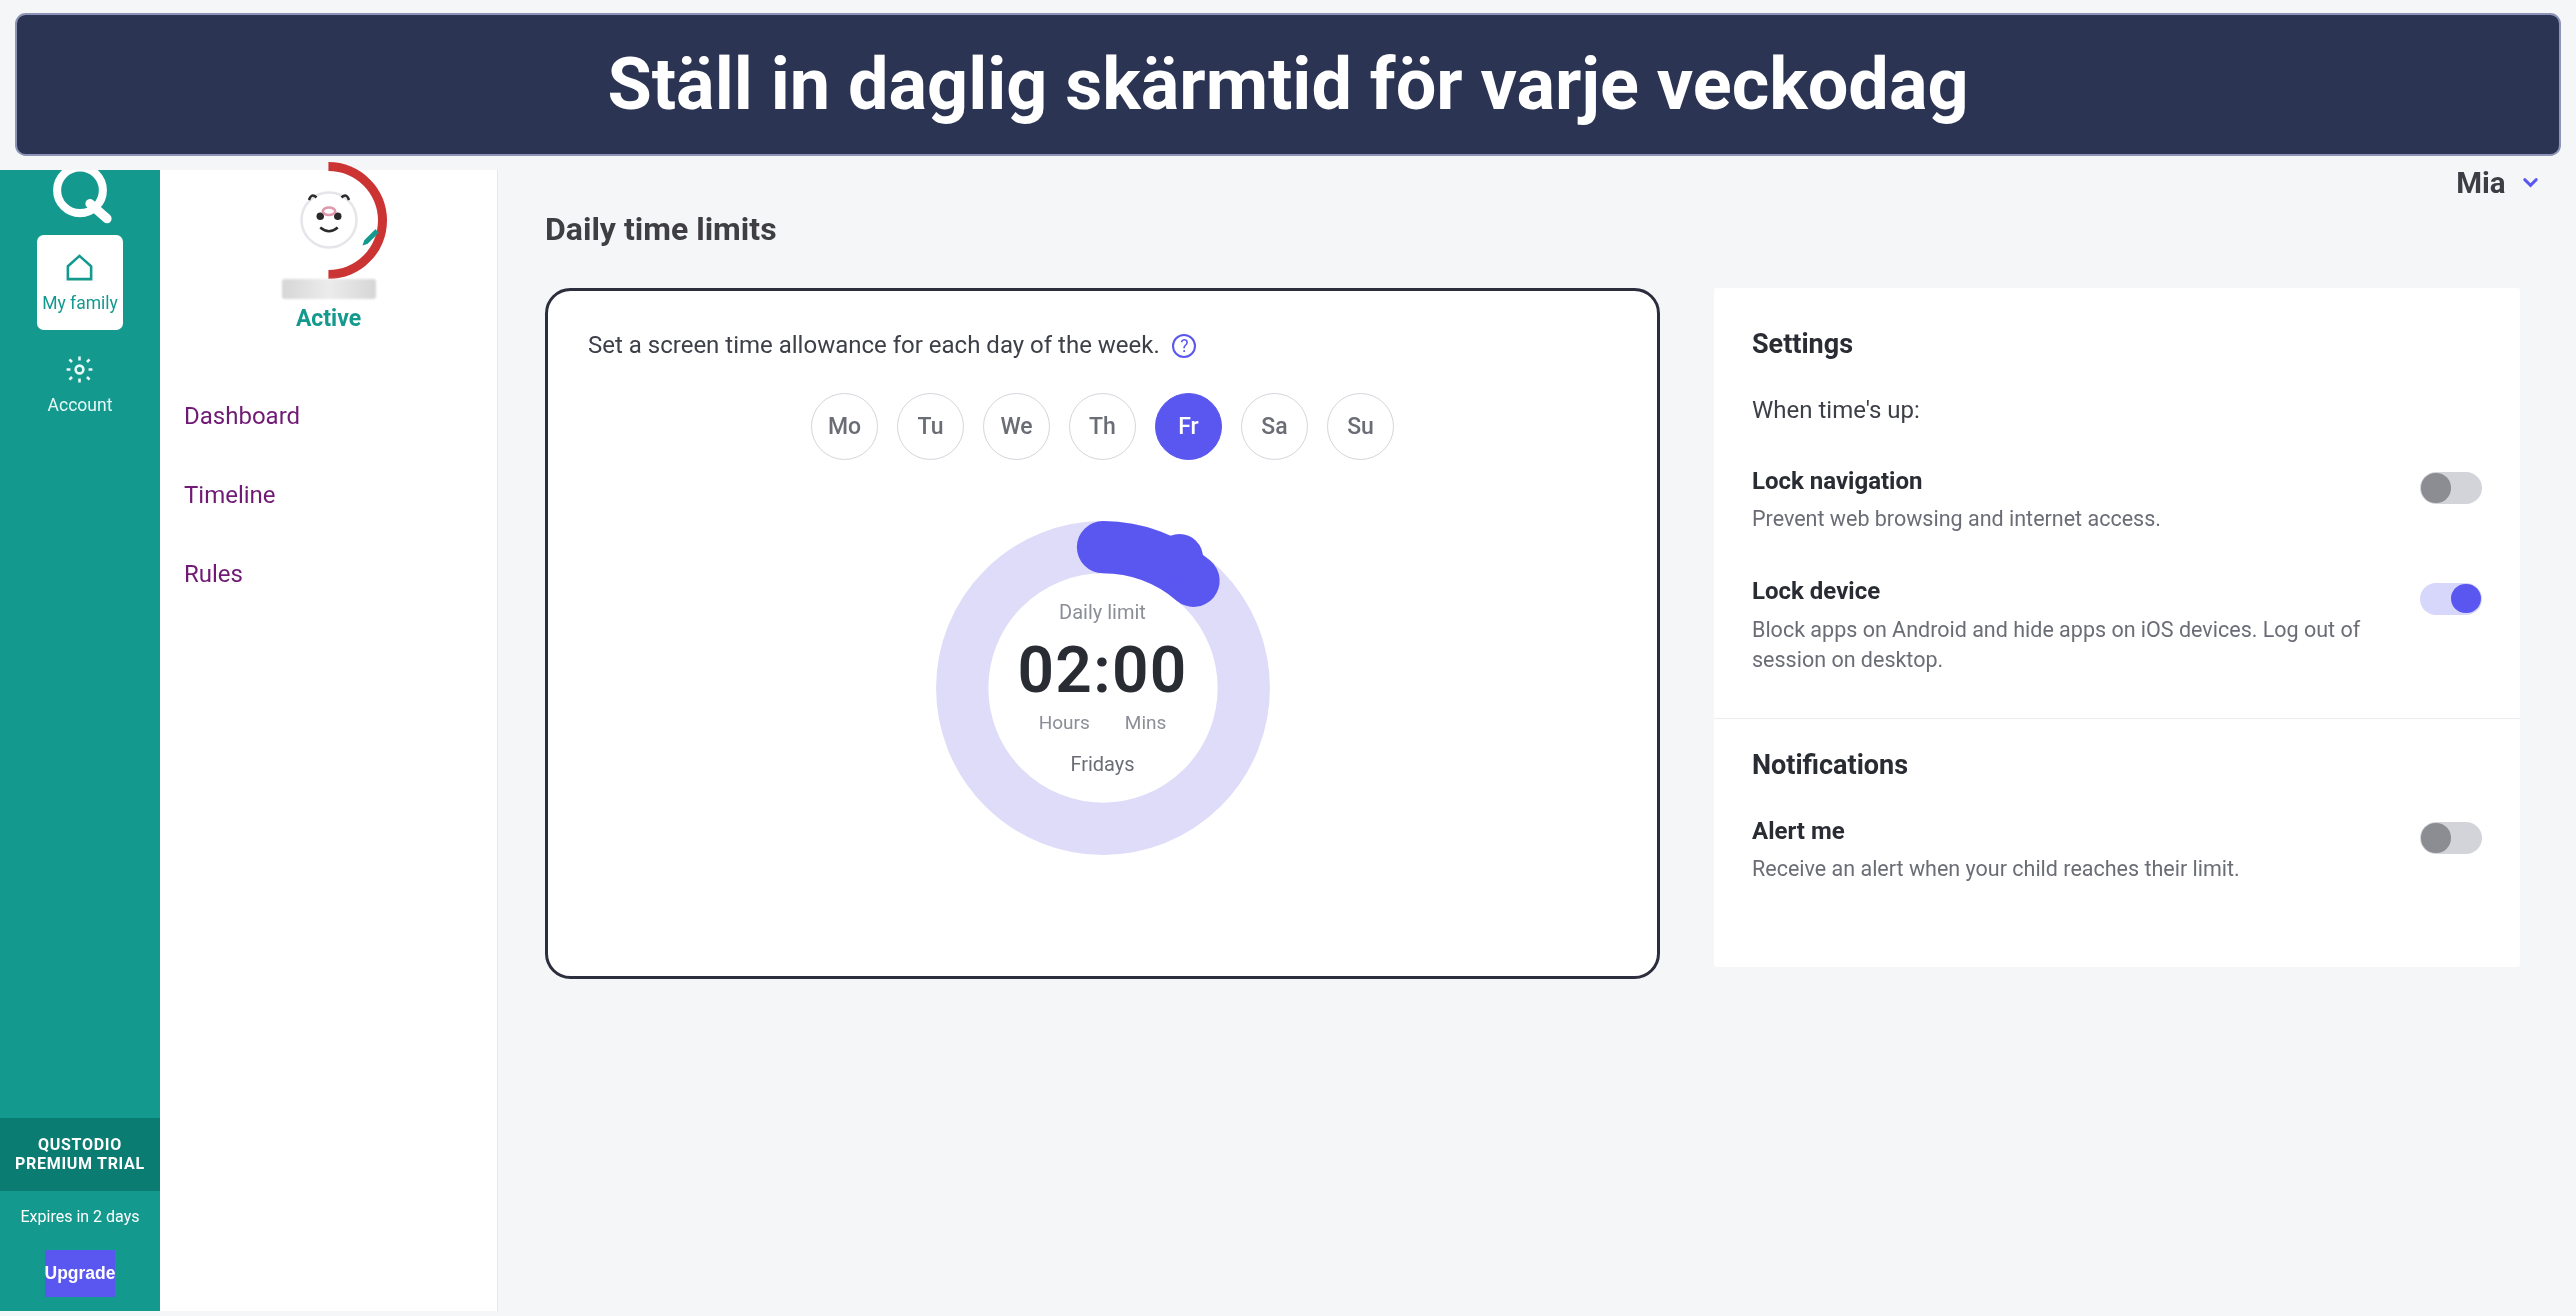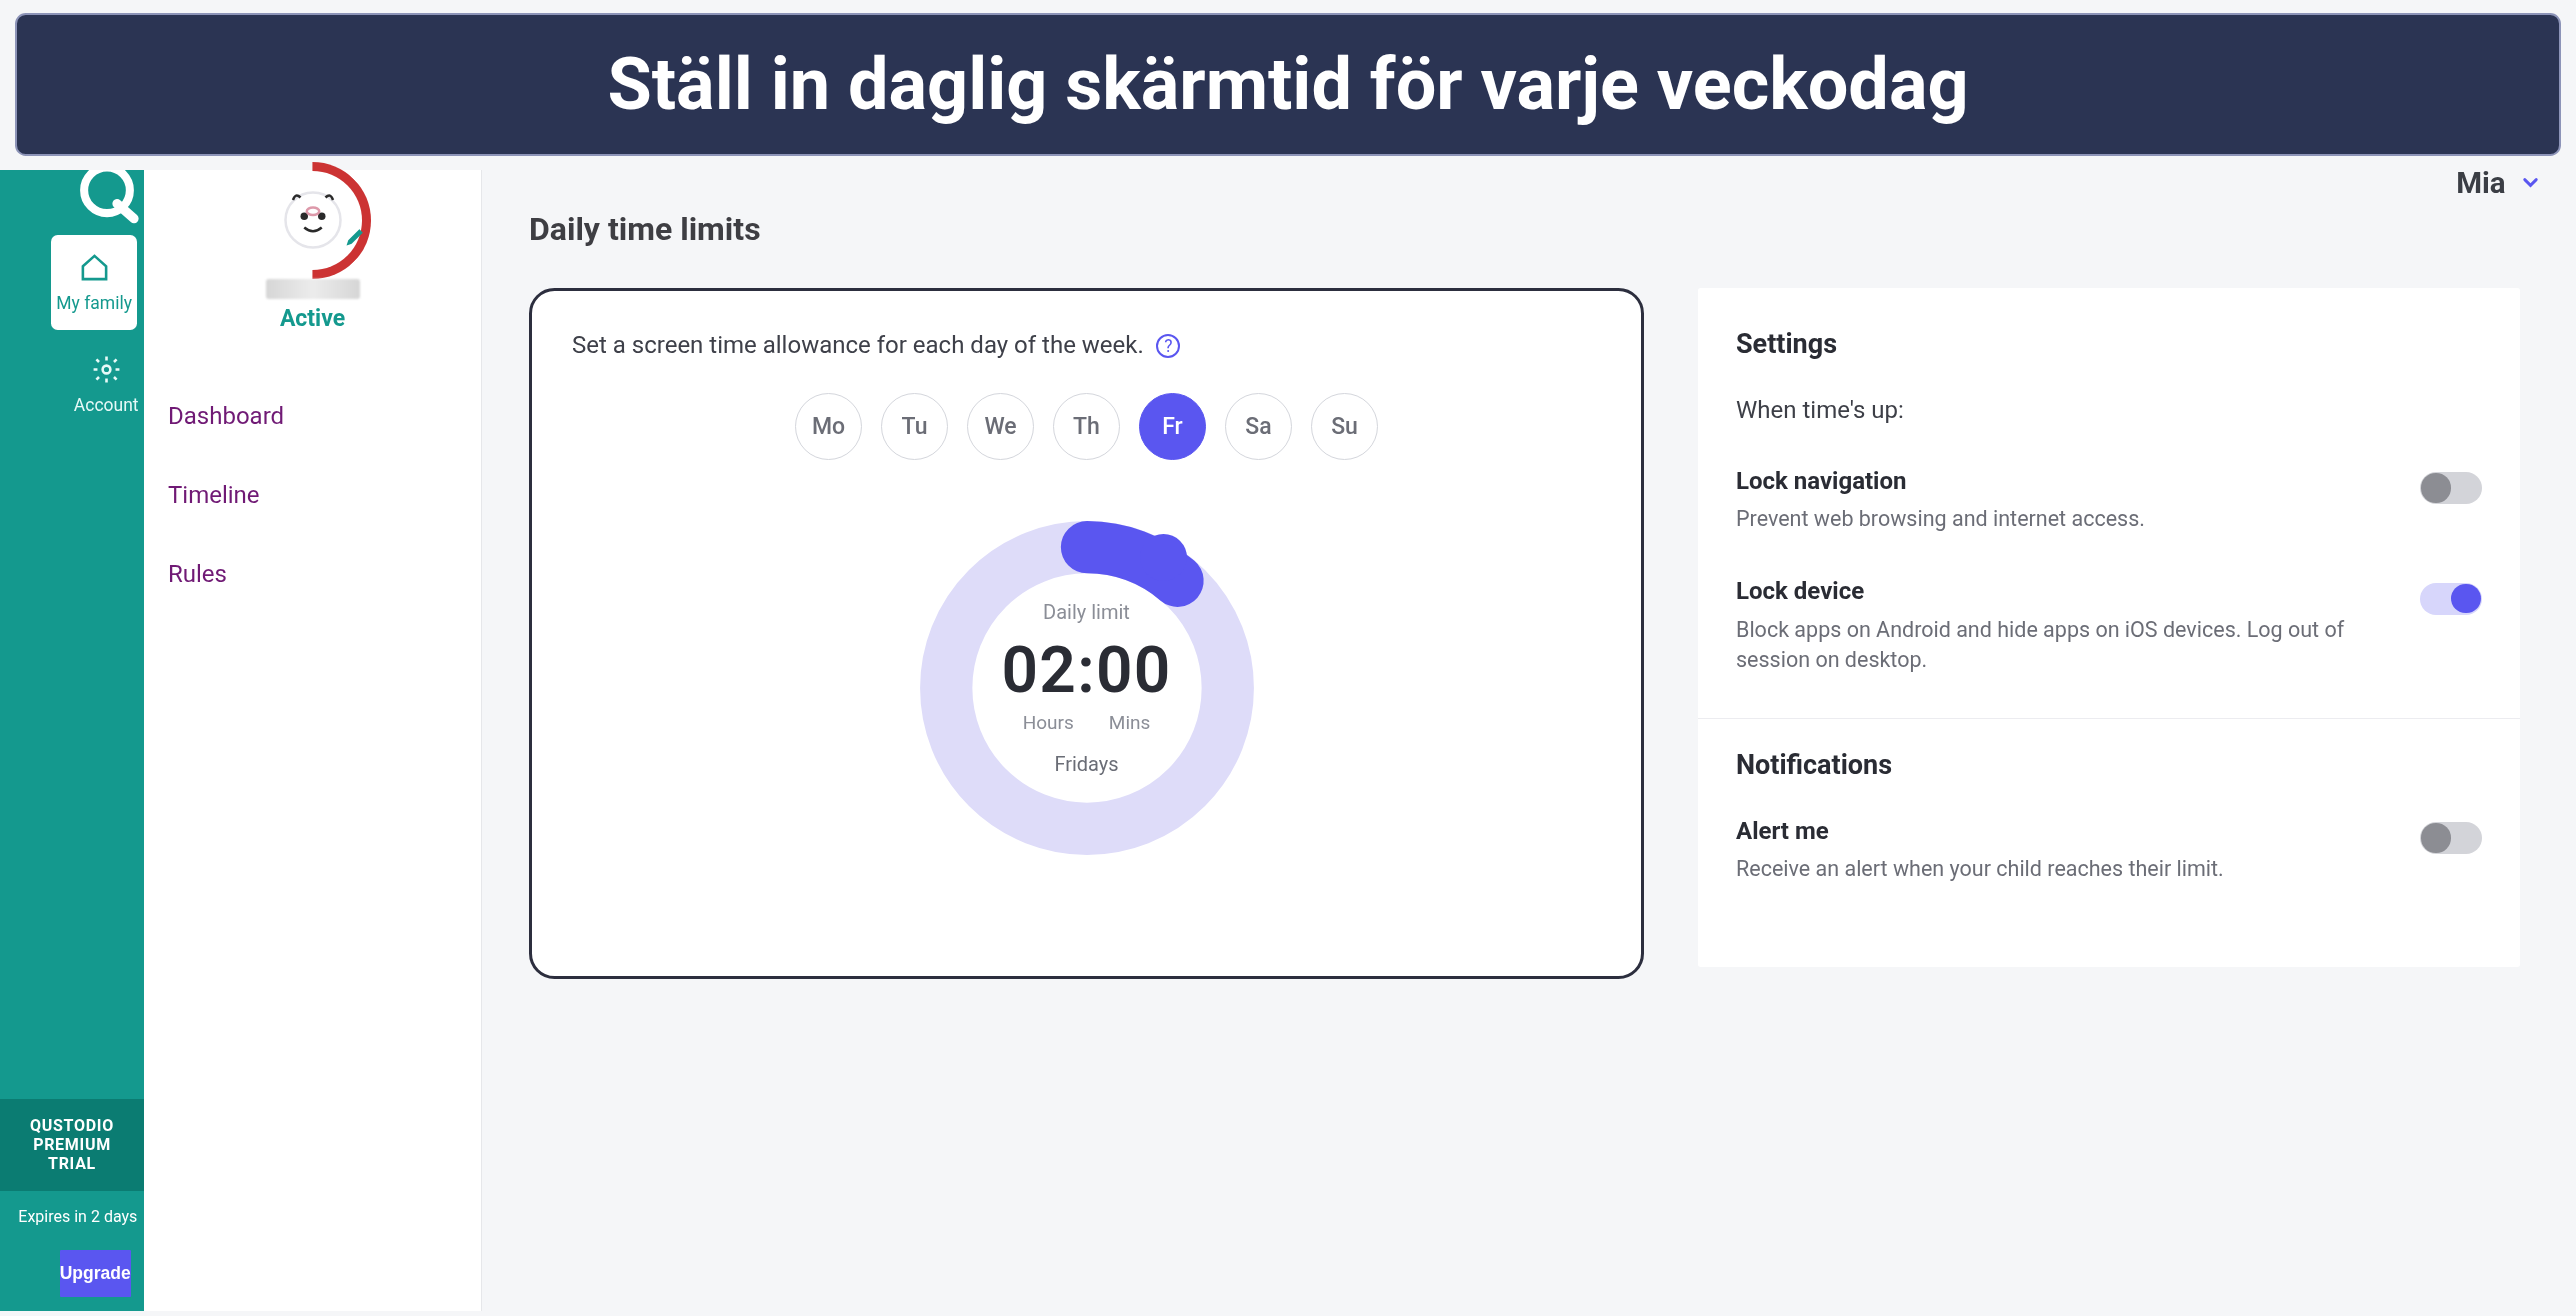--- a/index.html
+++ b/index.html
@@ -20,25 +20,25 @@
   margin: 13.4px 14.8px;
   border-radius: 10.7px;
   border: 2px solid #8d94b8;
 }
 .app {
   display: flex;
   height: 1141px;
   background: #f5f6f8;
 }
 .sidebar {
-  width: 144px;
+  width: 160px;
   background: #14998e;
   display: flex;
   flex-direction: column;
-  align-items: flex-end;
+  align-items: center;
   color: #fff;
   padding-top: 0;
 }
 .logo {
   padding: 0 0 8px 0;
   text-align: center;
 }
 .logo svg { display: inline-block; }
 .side-item {
   text-align: center;

